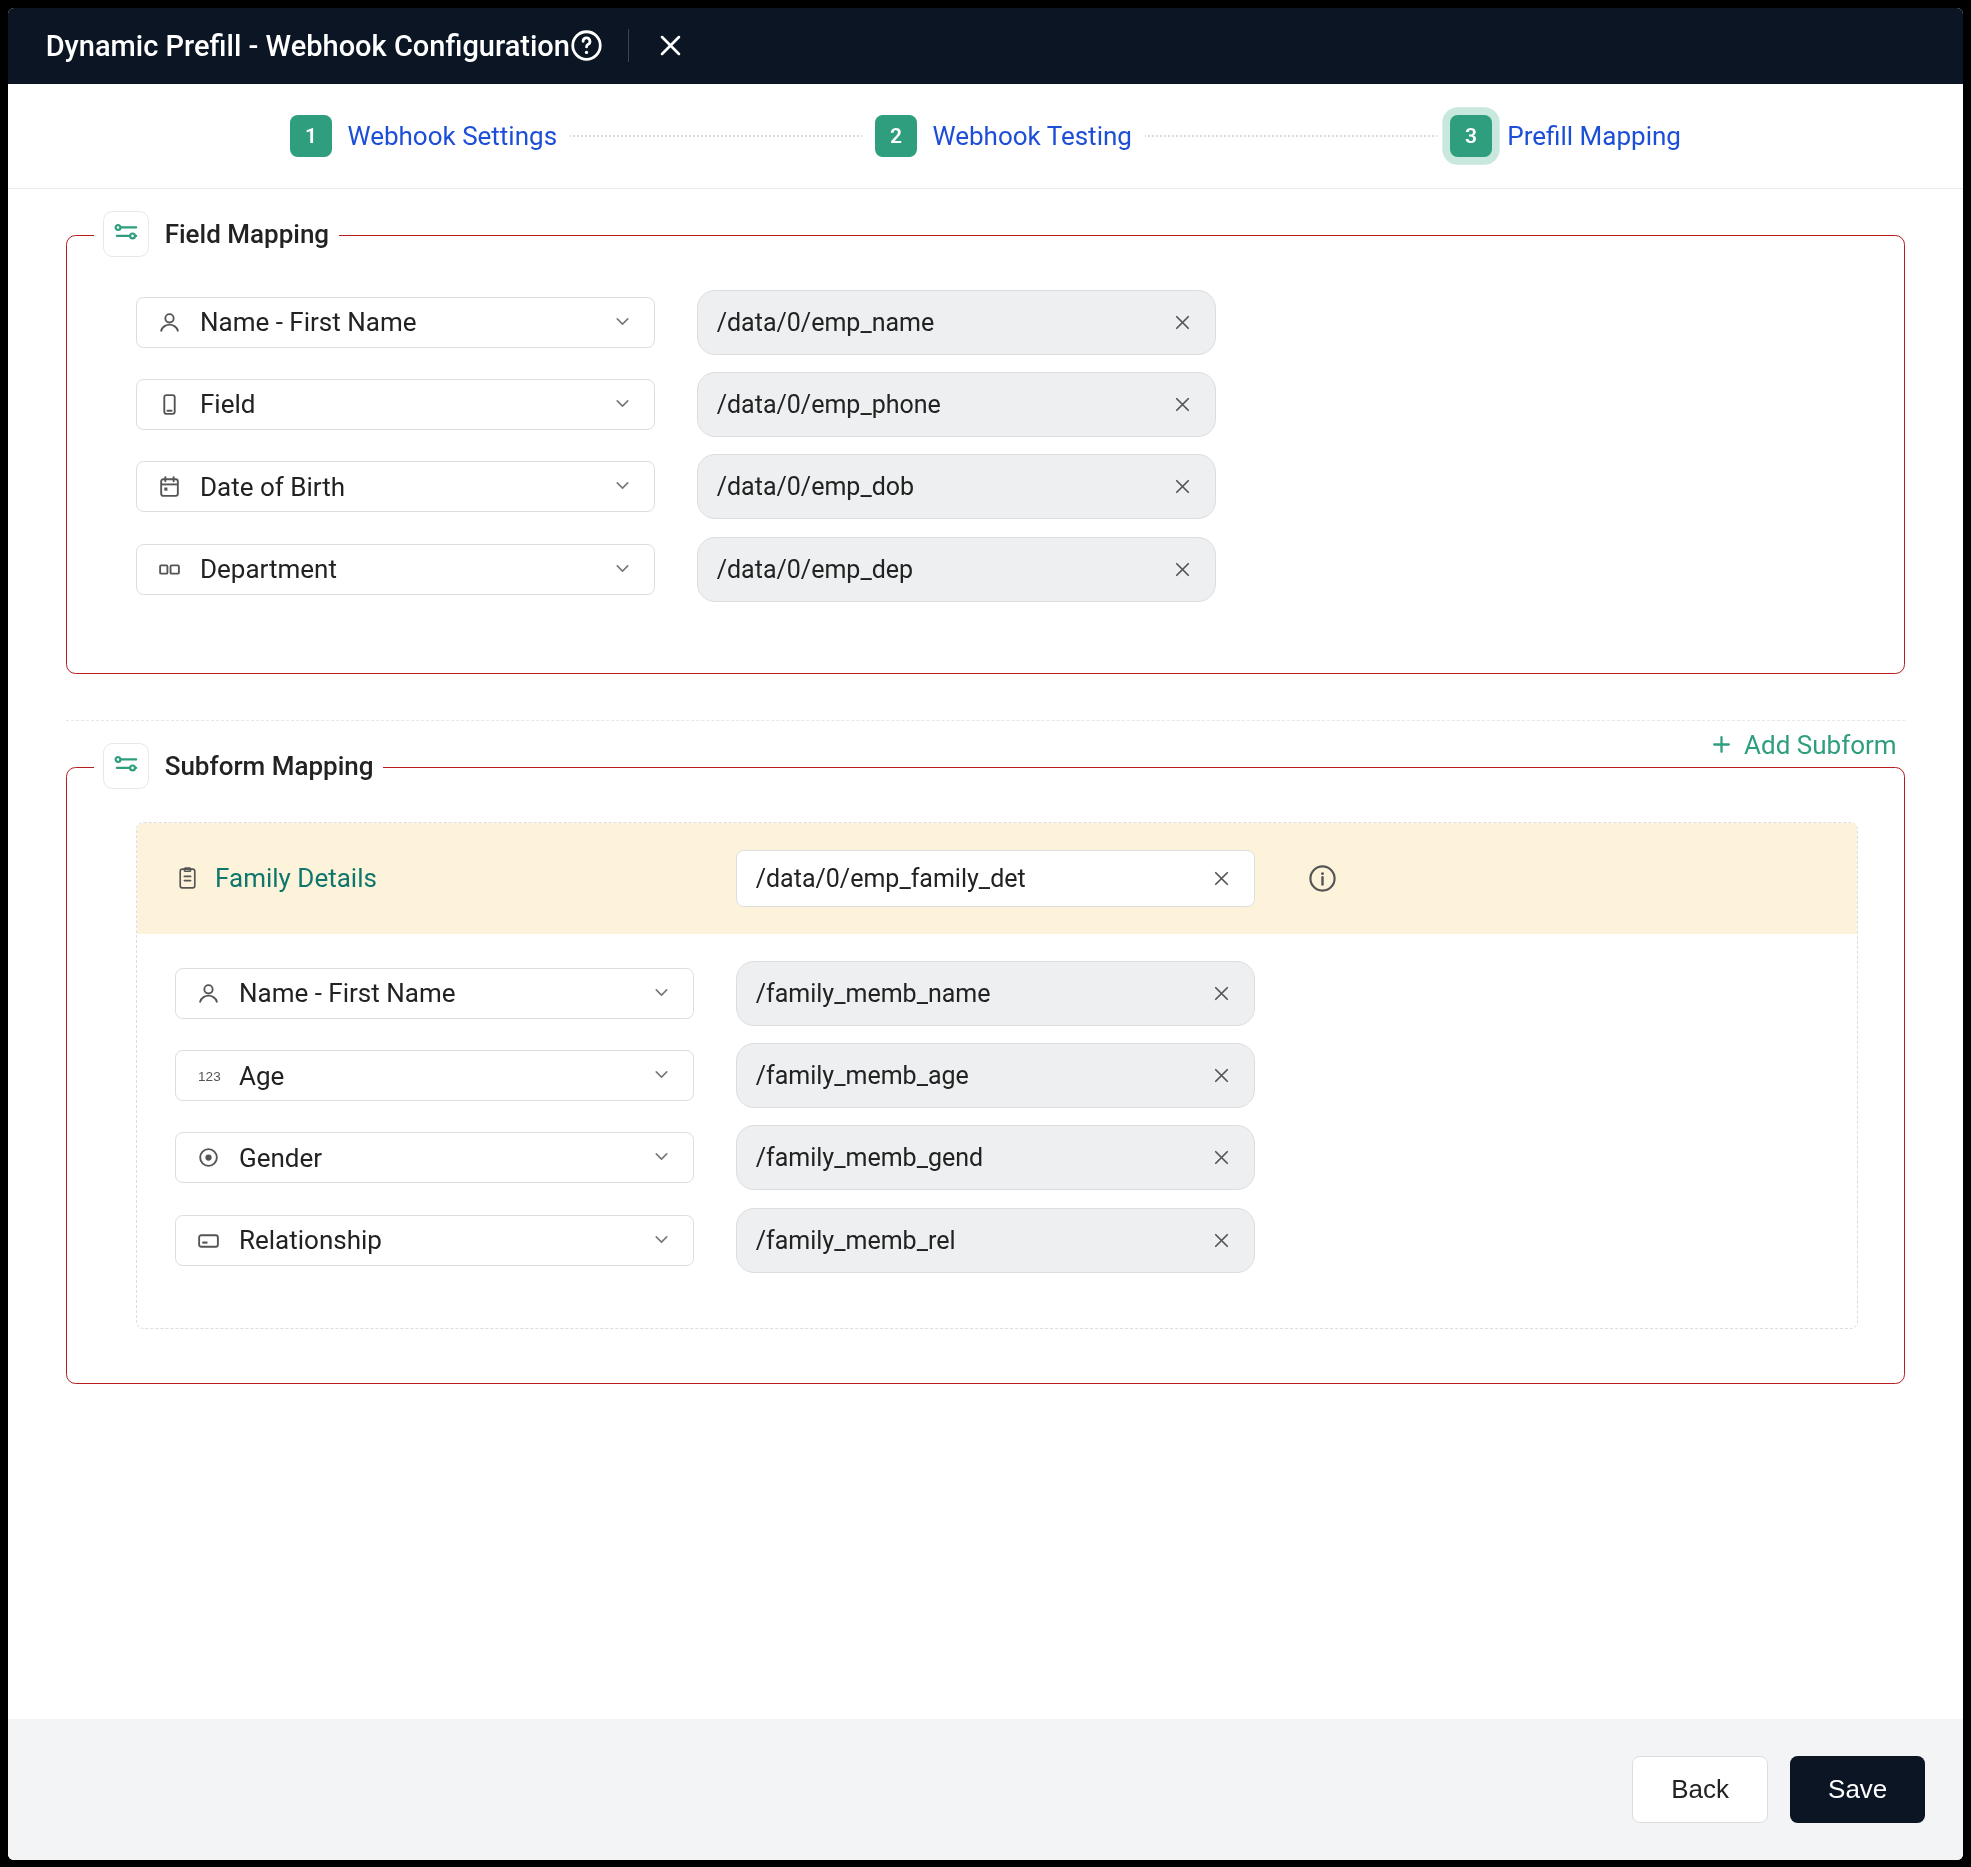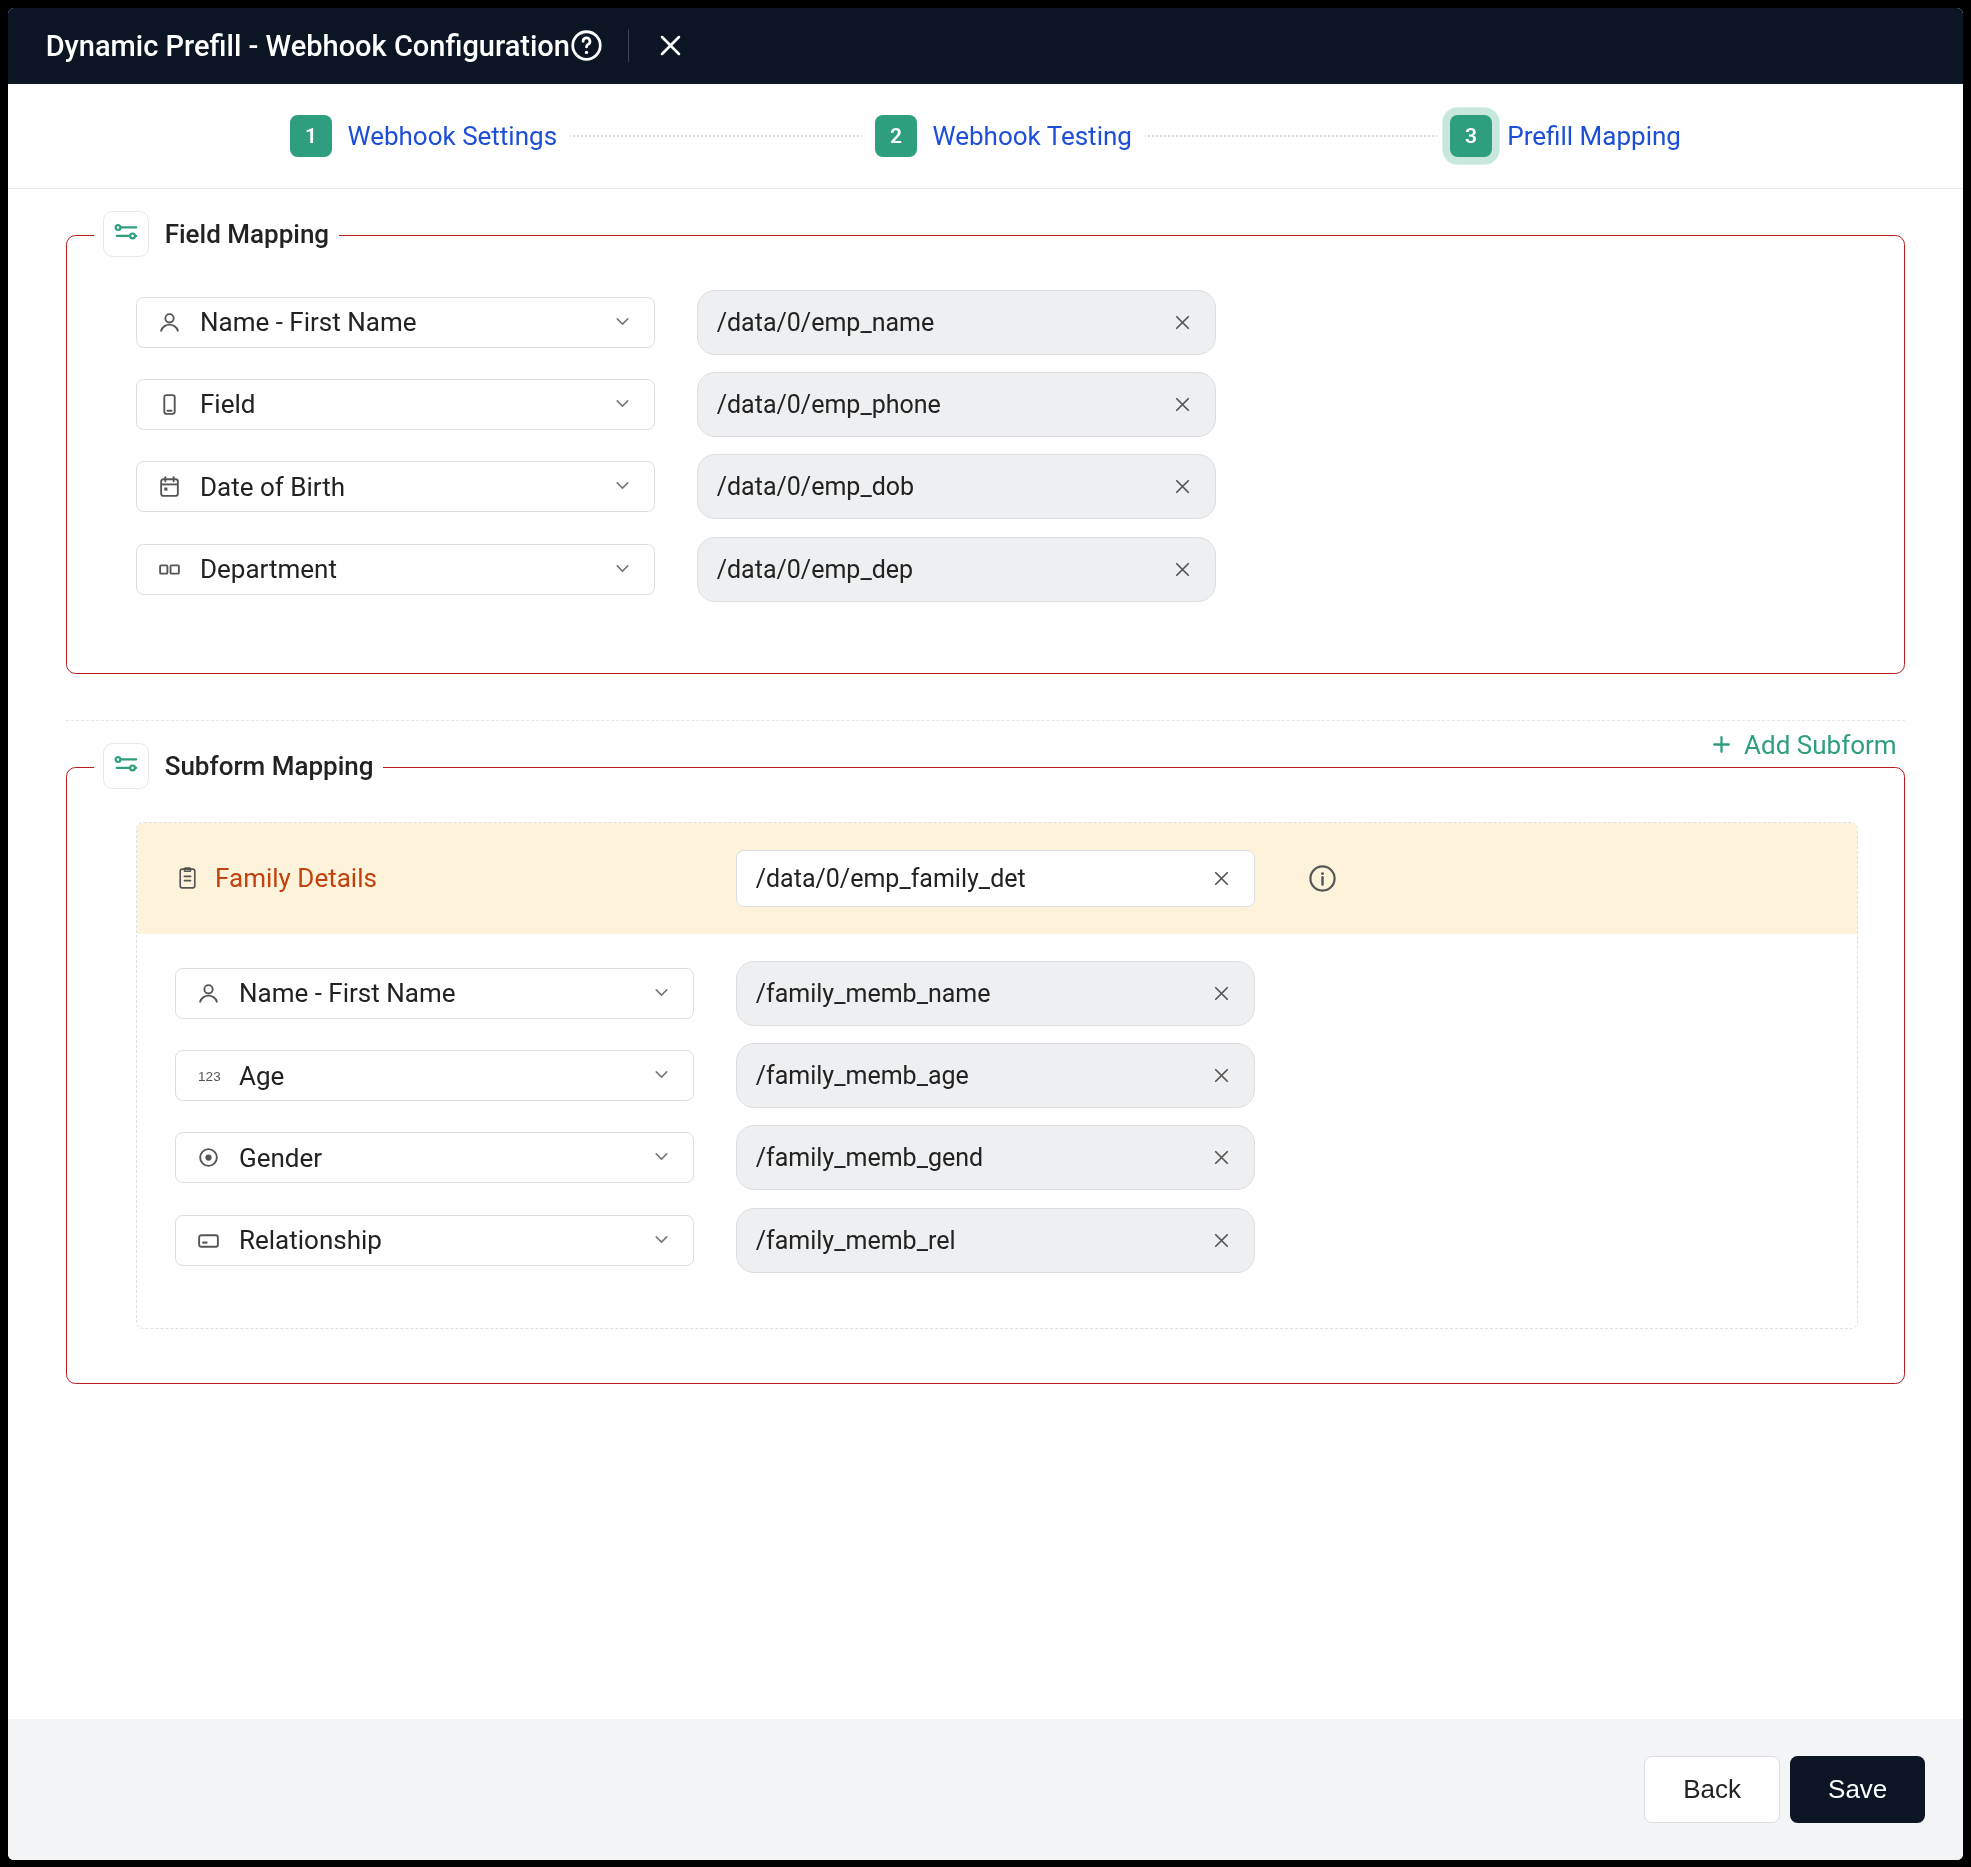--- a/index.html
+++ b/index.html
@@ -96,35 +96,35 @@
 .x-clear { width:27px; height:27px; display:flex; align-items:center; justify-content:center; cursor:pointer; flex-shrink:0;}
 
 .subform-box { border:1px dashed #dcdde0; border-radius:7.7px; overflow:hidden;}
 .subform-header-row {
   background:#fdf3da;
   padding:27px 38px;
   display:flex; align-items:center; gap:42px;
 }
 .subform-label-box { display:flex; align-items:center; gap:15.4px; flex:0 0 519px;}
 .subform-form-icon { width:25px; height:25px; display:flex; align-items:center; justify-content:center;}
-.subform-title { font-size:26px; color:#c2410c;}
+.subform-title { font-size:26px; color:#0f766e;}
 .subform-path {
   flex:0 0 519px;
   display:flex; align-items:center;
   border:1px solid #dcdde0; border-radius:7.7px;
   height:57px; padding:0 19px;
   background:#ffffff;
 }
 .info-icon { width:29px; height:29px; margin-left:11.5px; display:flex; align-items:center; justify-content:center;}
 .subform-body { padding:27px 38px 38px 38px;}
 
 .modal-footer {
   background:#f3f4f5;
   padding:37px 38px;
-  display:flex; justify-content:flex-end; gap:10px;
+  display:flex; justify-content:flex-end; gap:22px;
 }
 .btn { height:67px; padding:0 38px; border-radius:7.7px; font-size:26px; cursor:pointer; display:flex; align-items:center; justify-content:center; border:none;}
 .btn-secondary { background:#fff; border:1px solid #dcdde0; color:#222;}
 .btn-primary { background:#0b1524; color:#fff;}
 svg { display:block; }
 </style>
 </head>
 <body>
 
 <svg width="0" height="0" style="position:absolute;font-size:26px">

